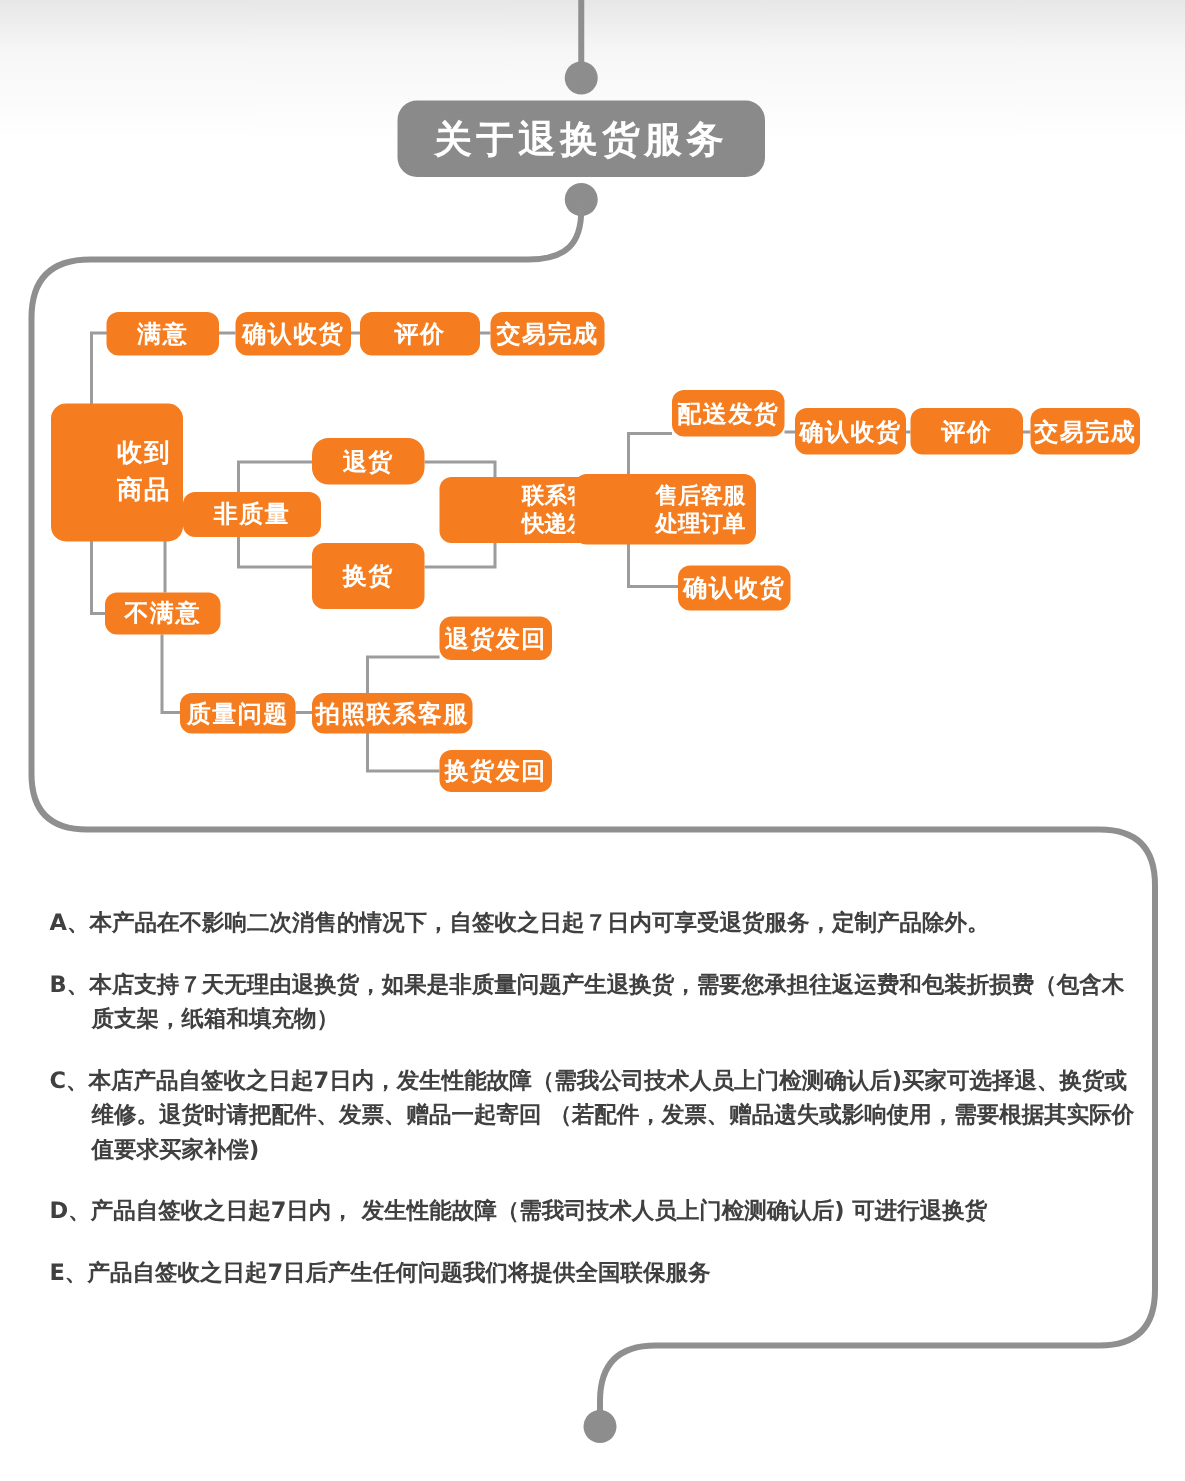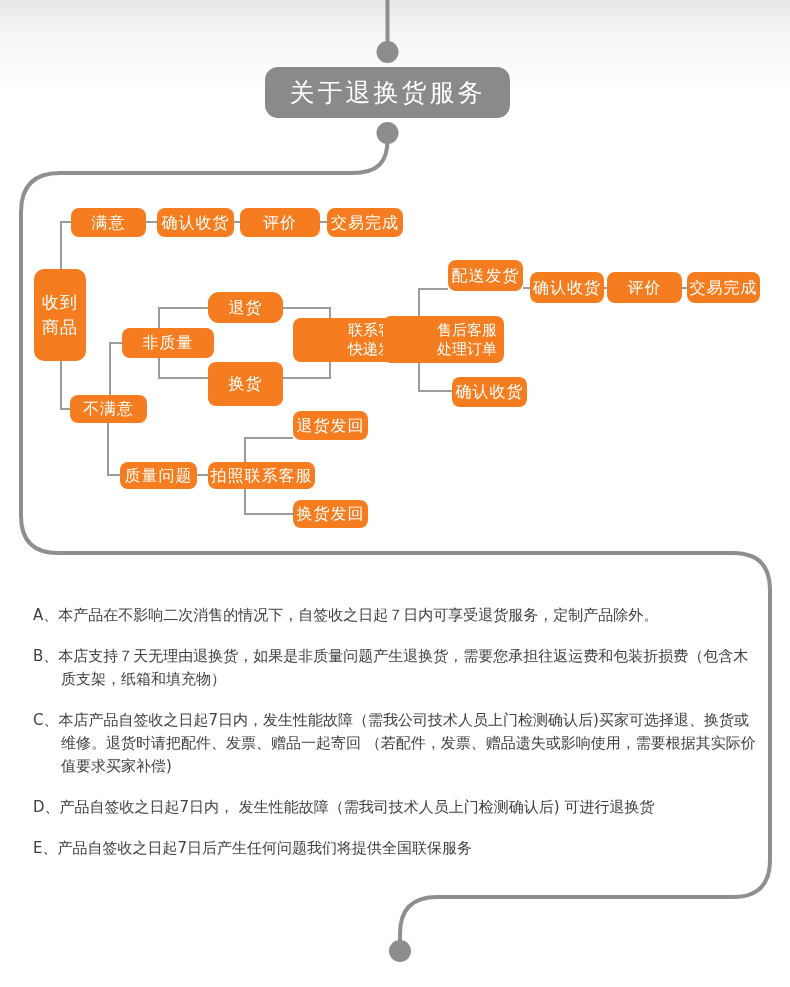--- a/index.html
+++ b/index.html
@@ -1,28 +1,28 @@
 <!DOCTYPE html>
 <html><head>
 <meta charset="utf-8">
 <style>
   html,body{margin:0;padding:0;background:#fff;}
   body{font-family:"DejaVu Sans","Liberation Sans",sans-serif;}
-  .page{position:relative;width:790px;height:987px;overflow:hidden;background:#fff;}
+  .page{position:relative;width:790px;height:987px;overflow:hidden;background:#fff;font-weight:bold;}
   .top-fade{position:absolute;left:0;top:0;width:790px;height:95px;
     background:linear-gradient(#e7e7e7,#f6f6f6 35%,#ffffff);}
   .wire{position:absolute;left:0;top:0;z-index:0;}
   .title-box{position:absolute;left:265px;top:67px;width:245px;height:51px;z-index:2;
     background:#8a8a8a;border-radius:13px;color:#fff;font-size:25px;letter-spacing:3px;
     display:flex;align-items:center;justify-content:center;}
   .node{position:absolute;z-index:1;background:#f57d1f;color:#fff;border-radius:8px;
     display:flex;align-items:center;justify-content:center;text-align:center;
     font-size:16px;letter-spacing:1px;line-height:1.25;white-space:pre-line;}
   .node.small{font-size:15px;letter-spacing:0;padding-left:47px;}
-  .node.big{font-size:17px;border-radius:10px;line-height:1.45;}
+  .node.big{font-size:17px;border-radius:10px;line-height:1.45;padding-left:36px;}
   .notes{position:absolute;left:33px;top:604px;width:727px;z-index:1;
     color:#404040;font-size:15px;}
   .note{margin-bottom:18px;line-height:23px;padding-left:28px;text-indent:-28px;}
 </style>
 </head>
 <body>
 
 <div class="page">
 
   <div class="top-fade"></div>

